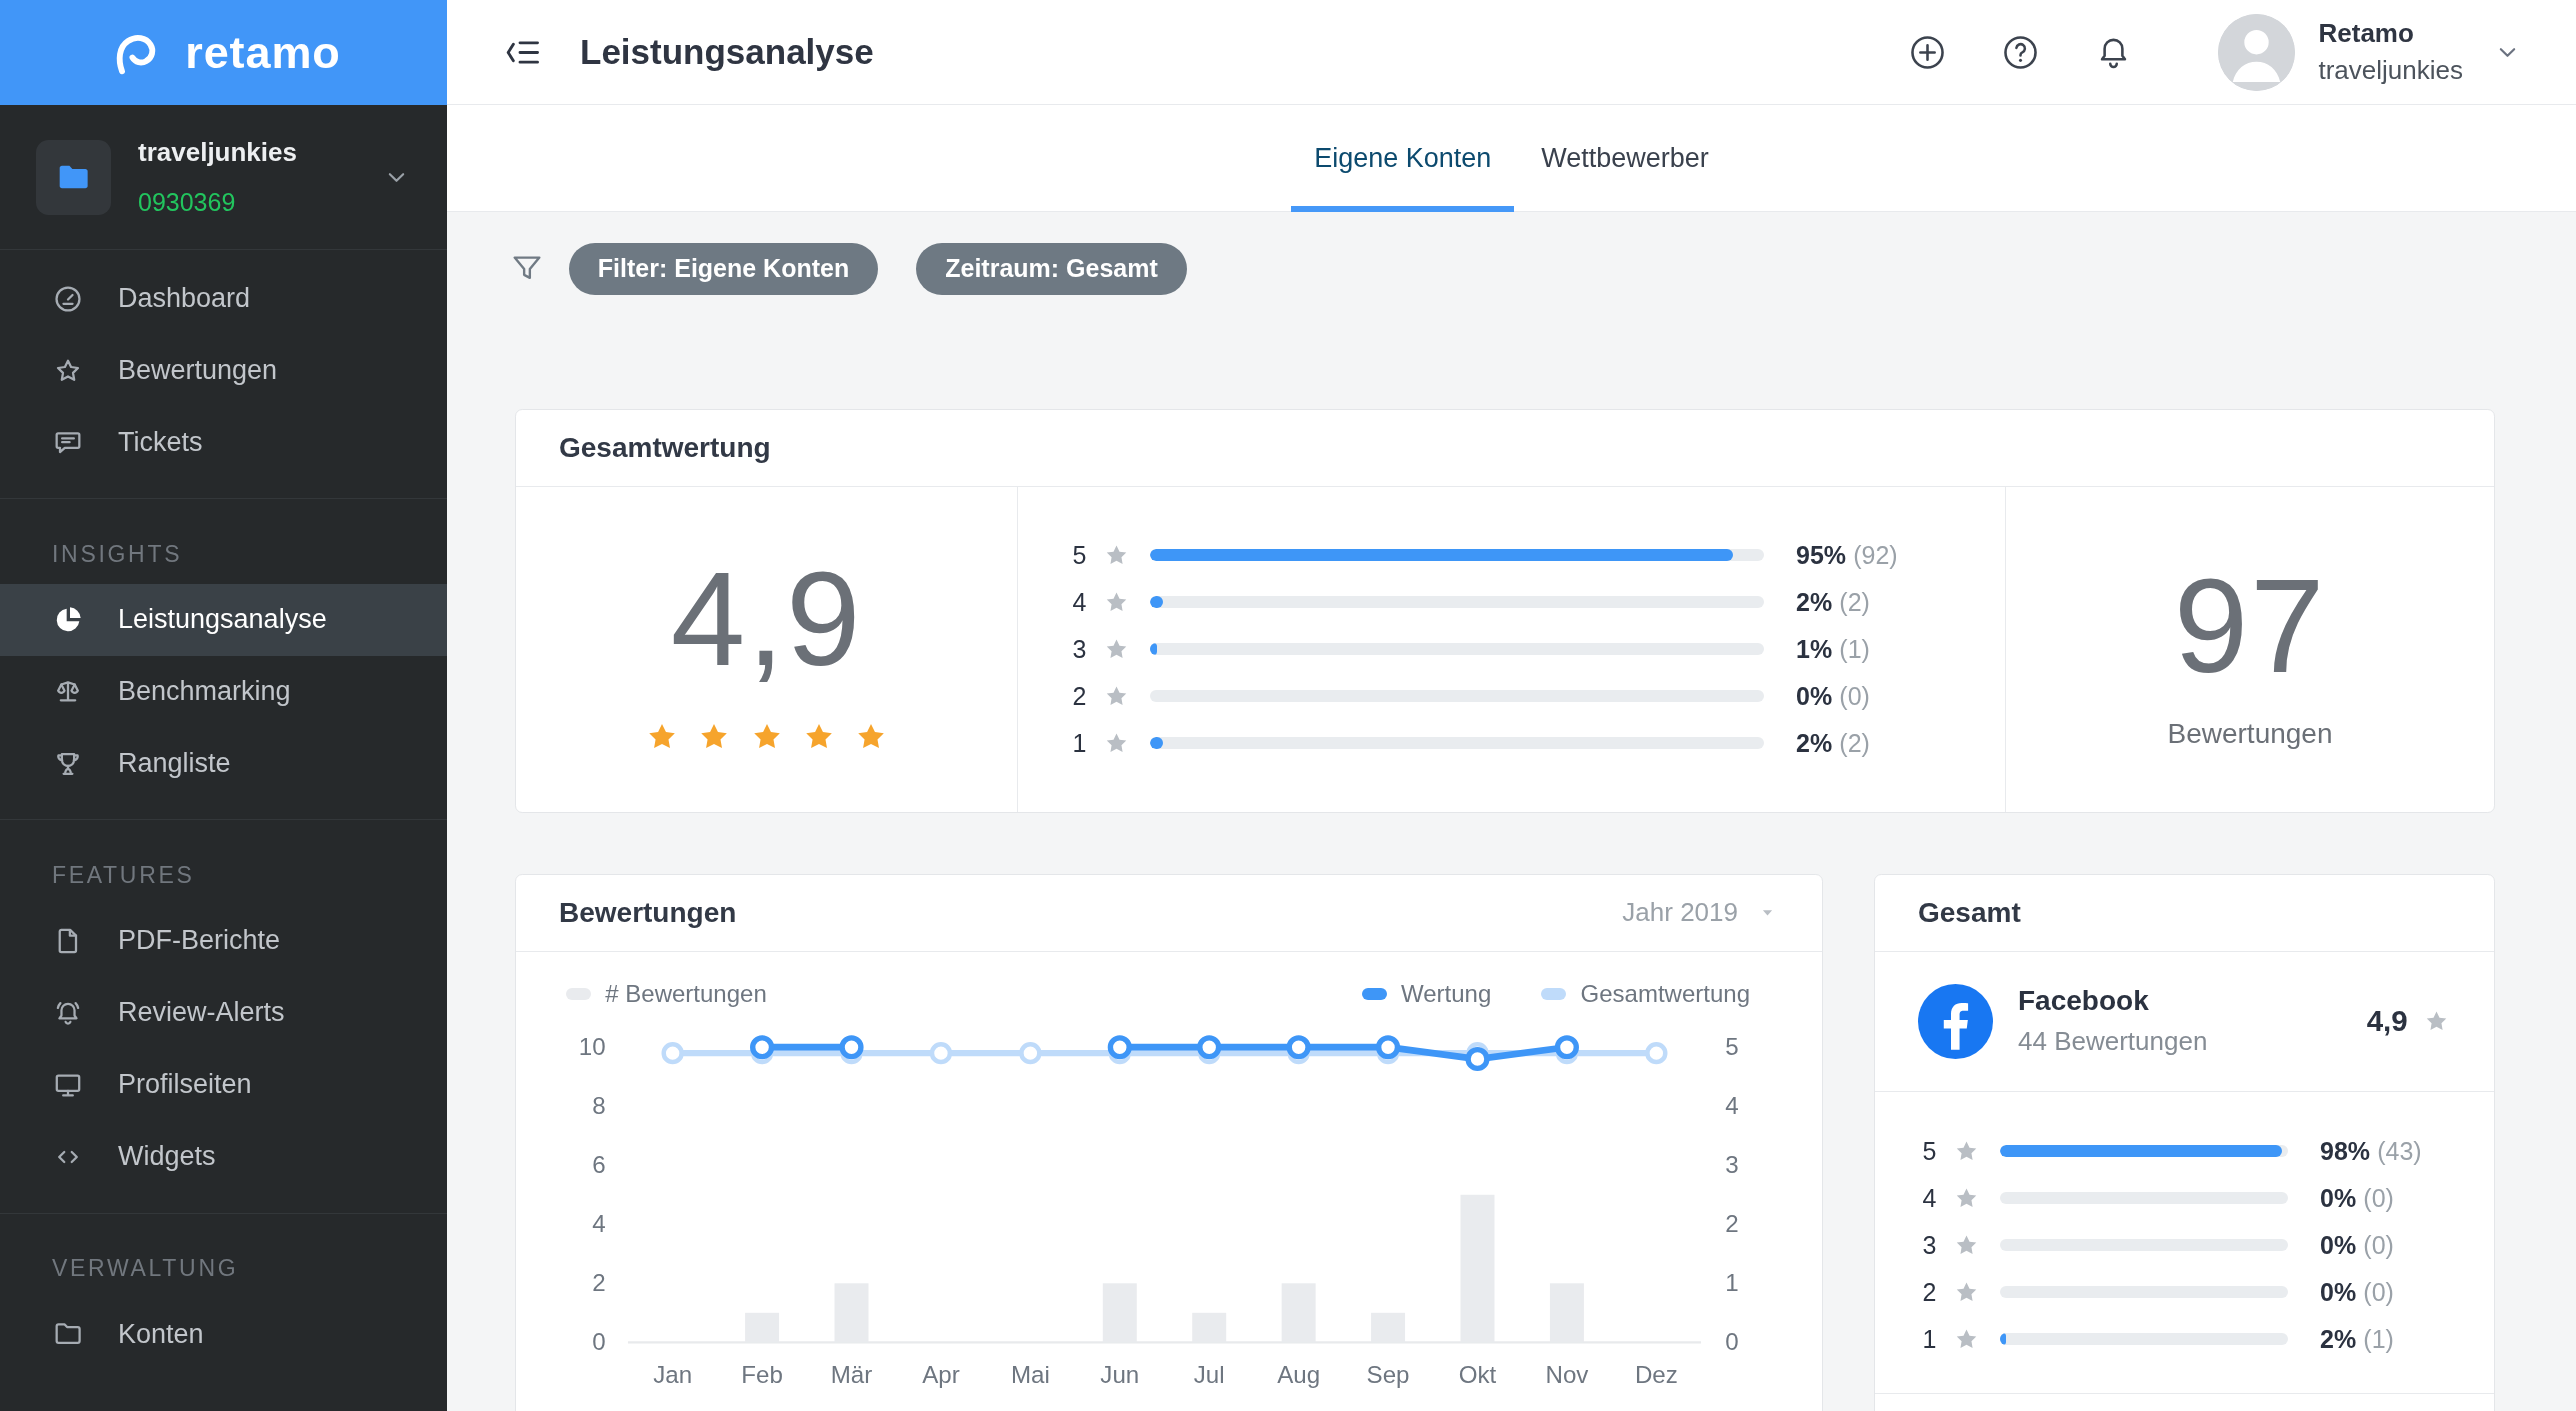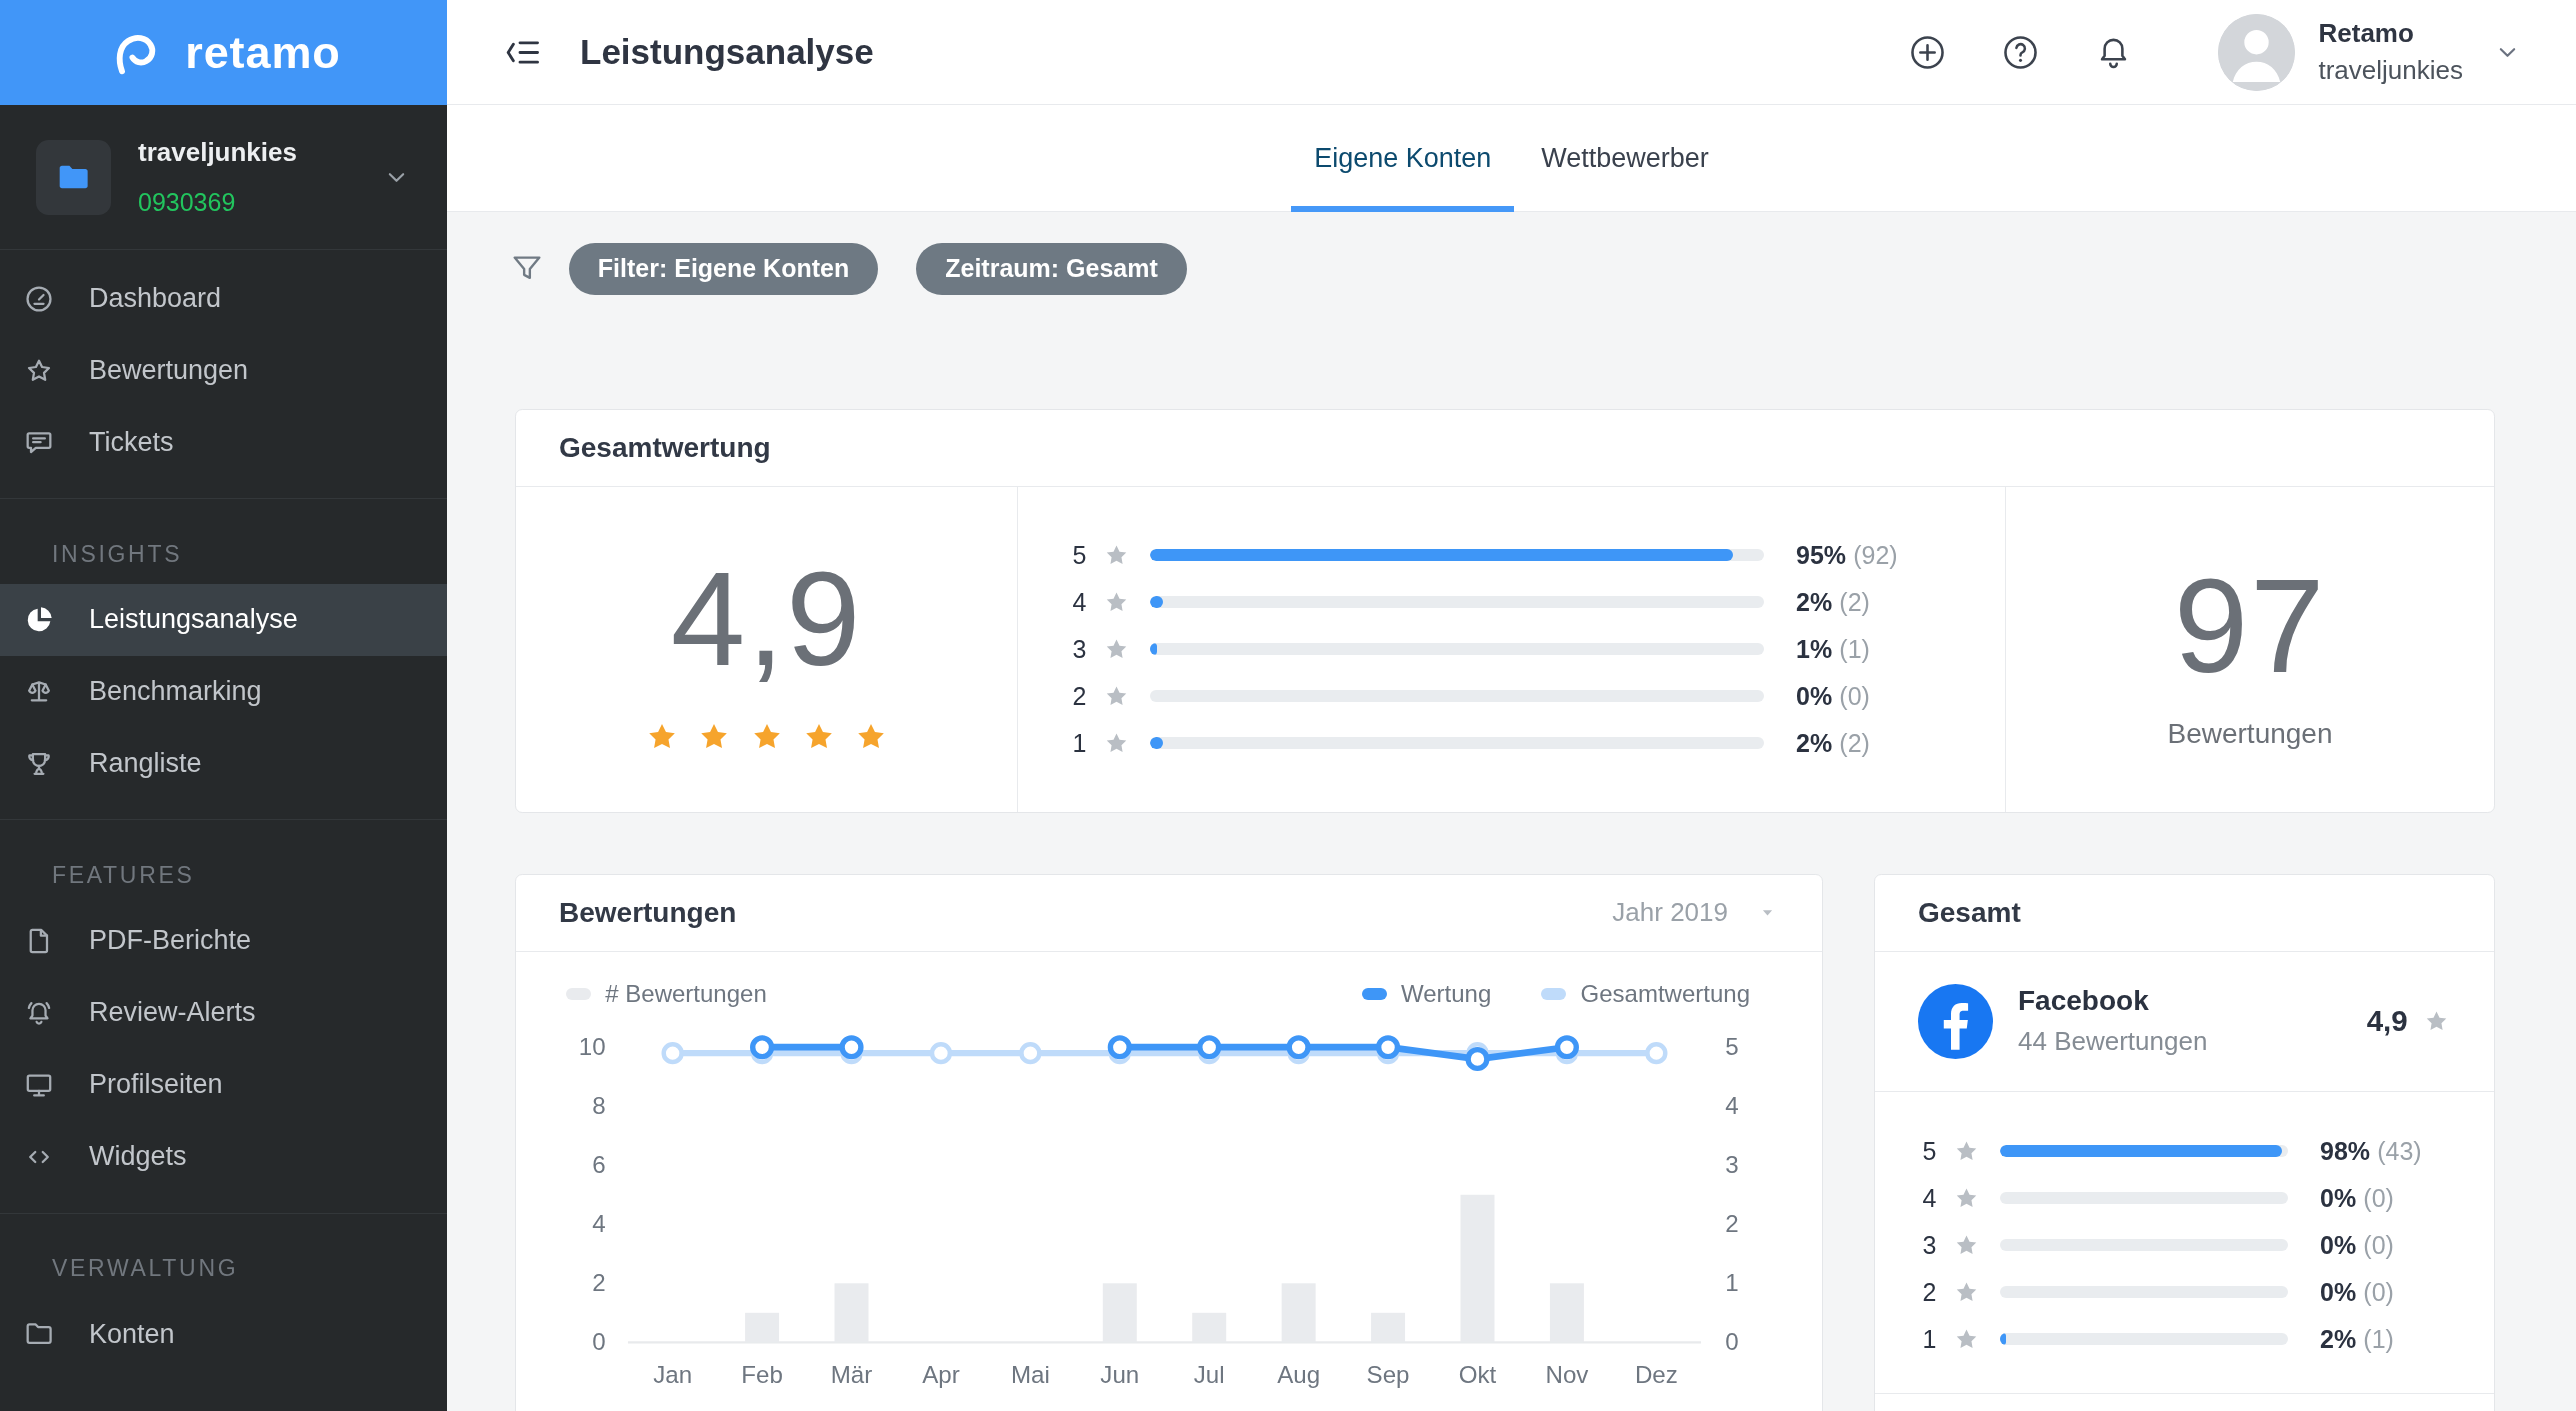--- a/index.html
+++ b/index.html
@@ -17,21 +17,21 @@
   .acct-badge svg { width:39px; height:39px; }
   .acct-text { margin-left:27px; min-width:0; }
   .acct-name { font-size:26px; font-weight:bold; color:#edeff1; }
   .acct-id { font-size:25px; color:#22c55e; margin-top:20px; }
   .acct-chevron { margin-left:auto; color:#9aa1a8; }
   .acct-chevron svg { width:29px; height:29px; }
   .nav { flex:1; overflow:hidden; }
   .nav-section { padding:12.5px 0 19.7px; border-bottom:0.9px solid #33373a; }
   .nav-section:last-child { border-bottom:none; }
   .section-label { padding:29px 0 16px 52px; font-size:23px; letter-spacing:2.7px; color:#71777e; }
-  .nav-item { display:flex; align-items:center; height:72px; padding-left:23px; cursor:pointer; }
+  .nav-item { display:flex; align-items:center; height:72px; padding-left:52px; cursor:pointer; }
   .nav-item .nicon { width:32px; height:32px; color:#a6acb3; flex:none; }
   .nav-item .nicon svg { width:32px; height:32px; }
   .nav-item .nlabel { margin-left:34px; font-size:27px; color:#c2c6cb; }
   .nav-item.active { background:#3a4147; }
   .nav-item.active .nicon, .nav-item.active .nlabel { color:#ffffff; }
 
   
   .main { flex:1; display:flex; flex-direction:column; min-width:0; }
   .topbar { height:105px; flex:none; background:#fff; border-bottom:0.9px solid #e8eaed; display:flex; align-items:center; padding:0 54px; }
   .collapse-btn { width:43px; height:43px; color:#2f3542; cursor:pointer; }
@@ -79,21 +79,21 @@
   .dist-fill { height:100%; border-radius:6.3px; background:#3e96f7; }
   .dist-labels { width:152px; flex:none; margin-left:32px; white-space:nowrap; }
   .dist-val { font-size:25px; font-weight:bold; color:#2b3240; }
   .dist-count { font-size:25px; color:#9aa1a8; margin-left:7.2px; }
   .col-total { width:488px; flex:none; display:flex; flex-direction:column; align-items:center; justify-content:center; }
   .total-label { font-size:28px; color:#6b7077; margin-top:16px; }
 
   
   .row2 { display:flex; gap:51px; margin-top:61px; align-items:flex-start; }
   .chart-card { width:1308px; flex:none; height:698px; }
-  .period-btn { margin-left:auto; display:flex; align-items:center; gap:28px; color:#9aa1a8; font-size:26px; cursor:pointer; }
+  .period-btn { margin-left:auto; display:flex; align-items:center; gap:18px; color:#9aa1a8; font-size:26px; cursor:pointer; }
   .period-btn .caret { width:23px; height:23px; color:#b9bec4; }
   .period-btn .caret svg { width:23px; height:23px; }
   .chart-body { padding:23px 27px 0; }
   .legend-row { display:flex; align-items:center; justify-content:space-between; padding:5.4px 45px 0 23px; }
   .lg { display:flex; align-items:center; gap:14.3px; font-size:24px; color:#6e7680; }
   .lg .sw { width:25px; height:12.5px; border-radius:6.3px; }
   .lg-right { display:flex; gap:50px; }
   #chart { margin-top:7.2px; }
   #chart text { font-size:27px; fill:#6e7680; }
 

